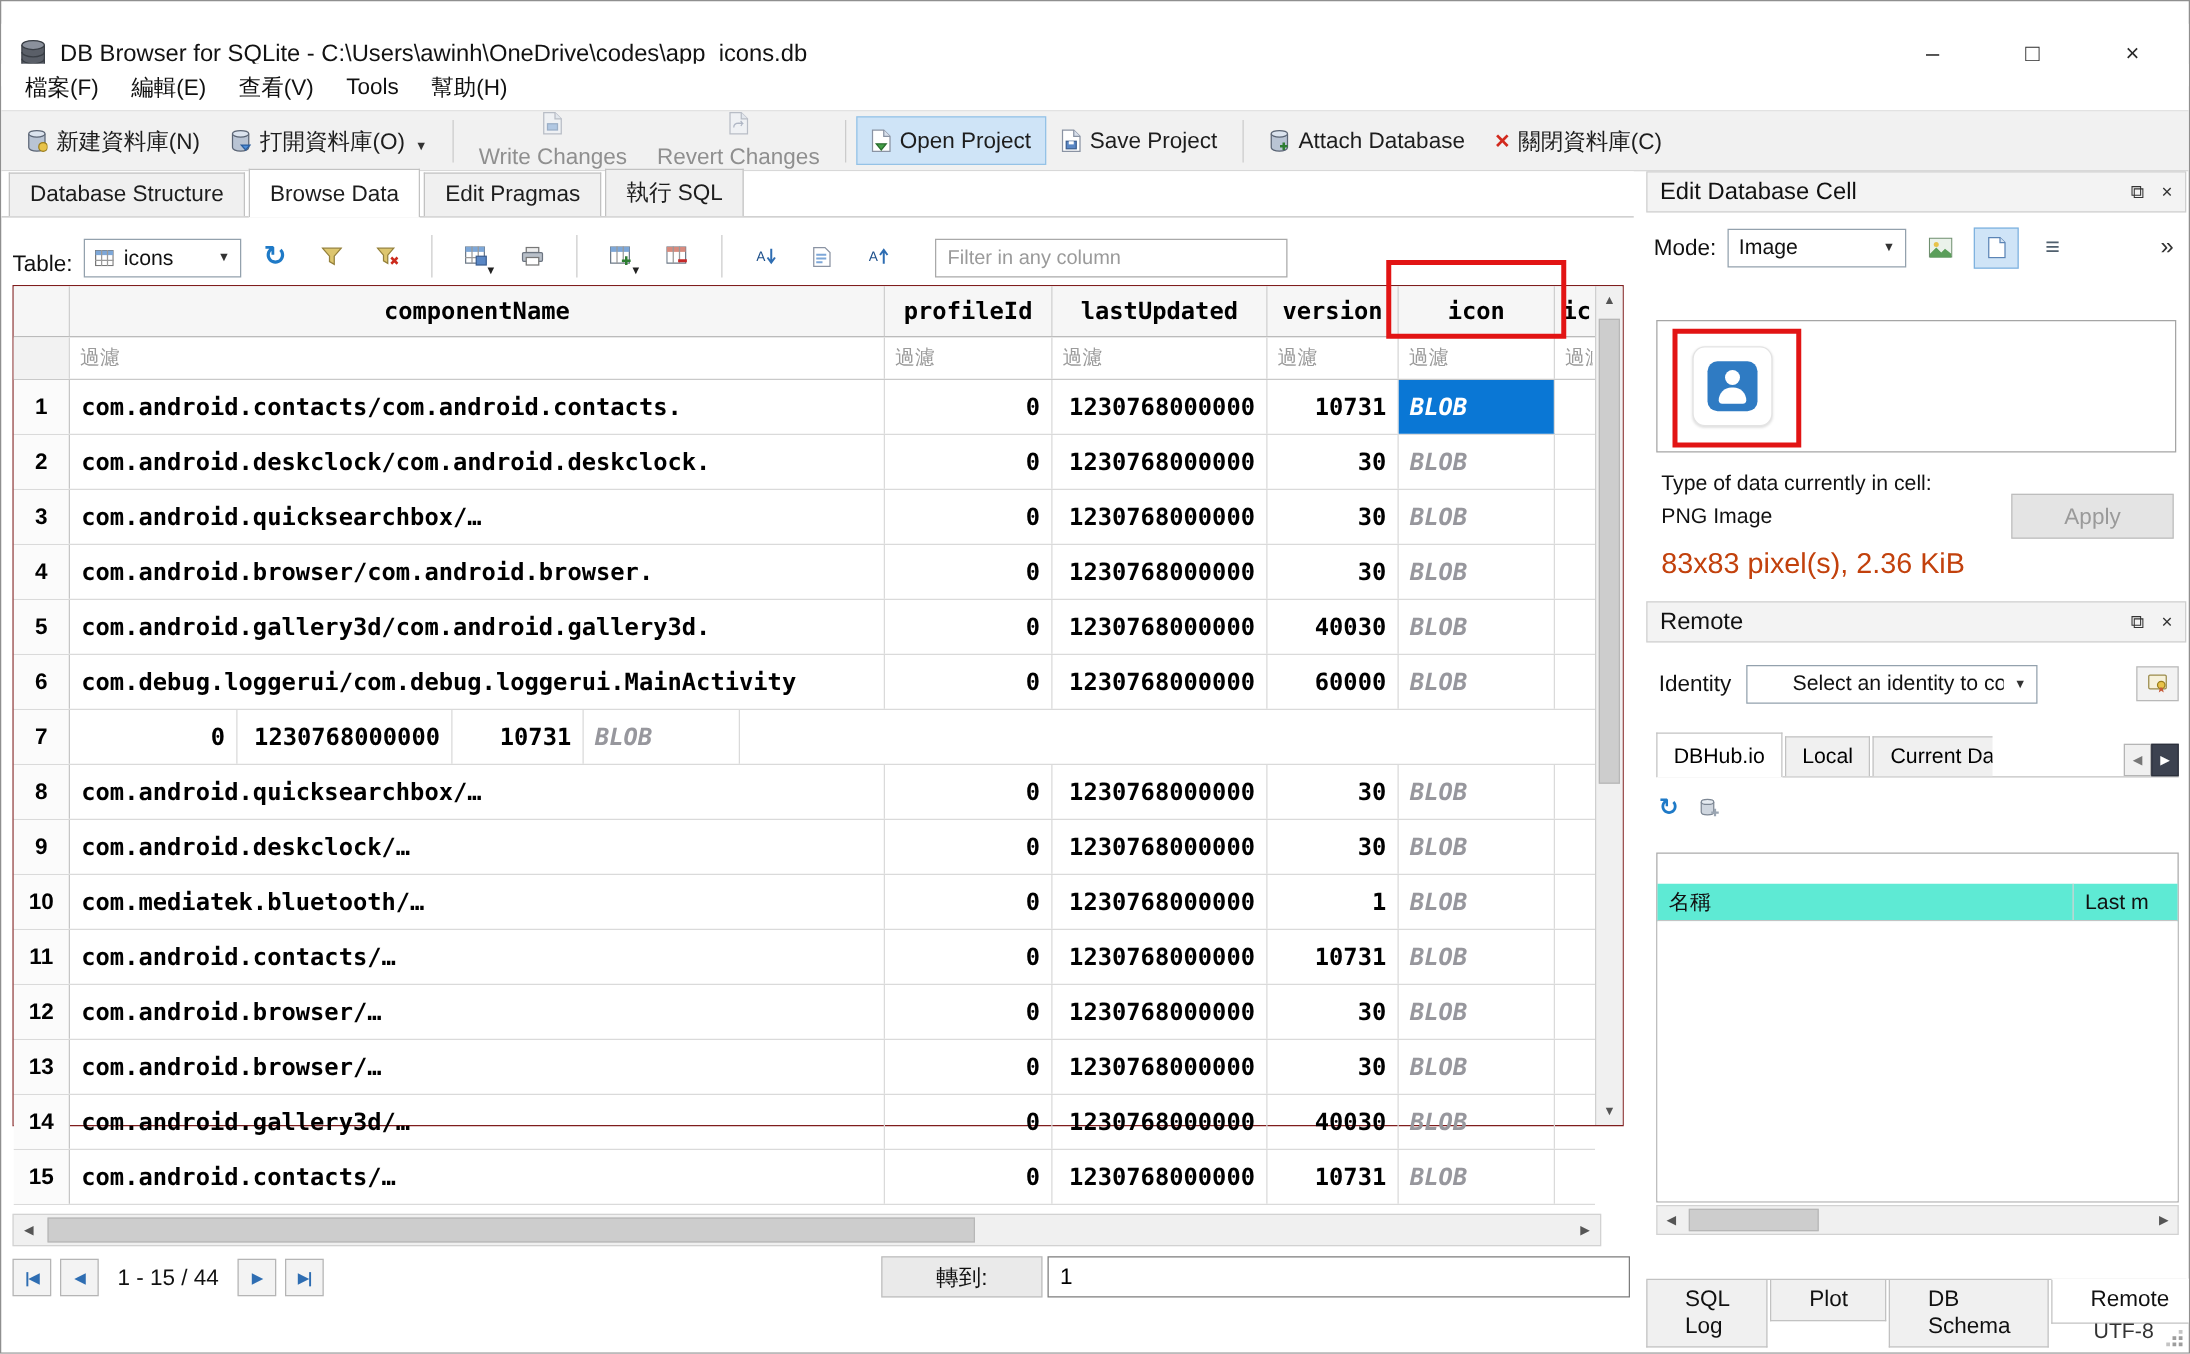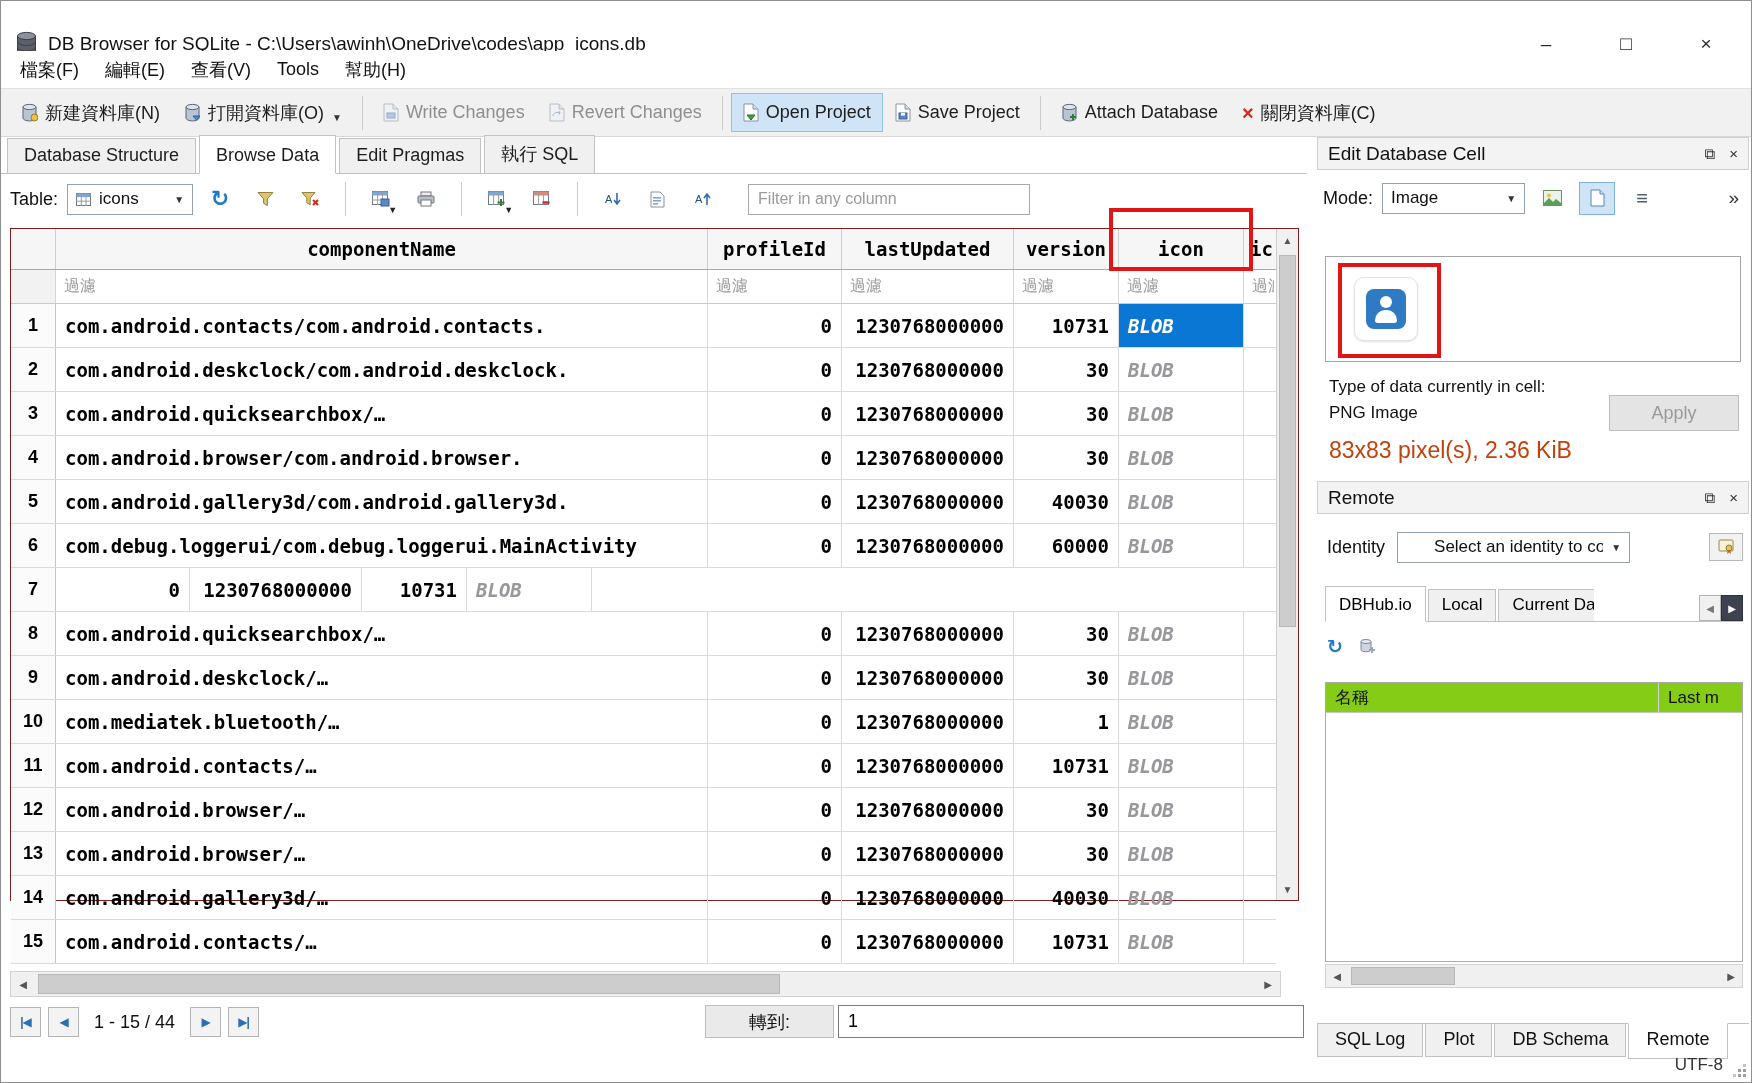--- a/index.html
+++ b/index.html
@@ -13,34 +13,34 @@
   .win-controls { margin-left:auto; display:flex; gap:34px; padding-right:22px; }
   .win-btn { width:46px; height:36px; display:flex; align-items:center; justify-content:center; font-size:19px; color:#2b2b2b; cursor:default; }
 
   
   .menubar { position:absolute; left:0; top:50px; right:0; height:37px; display:flex; align-items:center; padding-left:6px; background:#fff; }
   .menu-item { font-size:18px; color:#111; padding:6px 13px; }
 
   
   .toolbar { position:absolute; left:0; top:87px; right:0; height:49px; background:#f1f1f1; border-top:1px solid #e2e2e2; border-bottom:1px solid #d8d8d8; display:flex; align-items:center; padding:0 8px; font-size:18px; color:#1d1d1d; }
   .tb-btn { display:flex; align-items:center; gap:7px; padding:8px 11px; border:1px solid transparent; white-space:nowrap; }
-  .tb-btn.disabled { color:#8f8f8f; }
+  .tb-btn.disabled { color:#8f8f8f;flex-direction:column; }
   .tb-btn.disabled svg { opacity:.55; }
   .tb-btn.activeproj { background:#cfe4f7; border-color:#94c2e6; }
   .tb-sep { width:1px; height:34px; background:#cbcbcb; margin:0 8px; flex:none; }
   .tb-caret { font-size:10px; color:#333; margin-left:1px; align-self:flex-end; padding-bottom:2px; }
   .redx { color:#d22a1e; font-weight:bold; font-size:20px; line-height:1; }
 
   
   .tabbar { position:absolute; left:0; top:136px; width:1306px; height:37px; display:flex; align-items:flex-end; padding-left:6px; border-bottom:1px solid #c2c2c2; background:#fff; }
   .tab { font-size:18px; color:#1d1d1d; background:#f0f0f0; border:1px solid #c2c2c2; border-bottom:none; padding:6px 16px 7px; margin-right:3px; }
   .tab.active { background:#fff; padding-top:9px; margin-bottom:-1px; border-bottom:1px solid #fff; }
 
   
-  .controls-row { position:absolute; left:9px; top:175px; width:1293px; height:46px; display:flex; align-items:center; gap:9px; }
+  .controls-row { position:absolute; left:9px; top:175px; width:1293px; height:46px; display:flex; align-items:flex-end; gap:9px; }
   .lbl { font-size:18px; color:#111; }
   .select { display:inline-flex; align-items:center; gap:8px; background:#fff; border:1px solid #93a1ad; height:31px; padding:0 8px; font-size:17px; color:#111; }
   .select .caret { font-size:10px; color:#333; }
   .ctl-btn { width:36px; height:34px; display:flex; align-items:center; justify-content:center; border:1px solid transparent; position:relative; }
   .ctl-btn .under-caret { position:absolute; right:1px; bottom:0px; font-size:9px; color:#222; }
   .glyph-refresh { color:#1f7ac7; font-size:22px; font-weight:bold; }
   .filter-input { width:282px; height:31px; border:1px solid #a9a9a9; font-size:16px; padding:0 9px; color:#333; font-family:"Liberation Sans",sans-serif; margin-left:18px; }
   .filter-input::placeholder { color:#9a9a9a; }
 
   
@@ -114,32 +114,32 @@
   .cert-btn { margin-left:auto; width:34px; height:28px; border:1px solid #b9b9b9; background:#f2f2f2; display:flex; align-items:center; justify-content:center; }
   .remote-tabs { position:absolute; left:8px; top:108px; right:6px; height:33px; display:flex; align-items:flex-end; border-bottom:1px solid #c2c2c2; }
   .rtab { font-size:17px; background:#f0f0f0; border:1px solid #c2c2c2; border-bottom:none; padding:5px 13px 6px; margin-right:2px; white-space:nowrap; overflow:hidden; }
   .rtab.active { background:#fff; margin-bottom:-1px; border-bottom:1px solid #fff; padding-top:8px; }
   .rtab.cut { max-width:96px; border-right:none; }
   .rtab-scroll { margin-left:auto; display:flex; }
   .rts-btn { width:22px; height:26px; display:flex; align-items:center; justify-content:center; font-size:10px; border:1px solid #b5b5b5; background:#f0f0f0; color:#777; }
   .rts-btn.dark { background:#3c4250; color:#fff; border-color:#2c313c; }
   .remote-toolbar { position:absolute; left:10px; top:150px; height:30px; display:flex; gap:16px; align-items:center; }
   .remote-table { position:absolute; left:8px; top:201px; right:6px; height:280px; border:1px solid #ababab; display:flex; flex-direction:column; }
-  .rt-header { display:flex; height:30px; background:#84cc16; border-bottom:1px solid #c4c4c4; font-size:17px; color:#111; }
+  .rt-header { display:flex; height:30px; background:#5eead4; border-bottom:1px solid #c4c4c4; font-size:17px; color:#111;margin-top:24px; }
   .rt-h { display:flex; align-items:center; padding:0 9px; overflow:hidden; white-space:nowrap; }
   .rt-h.name { flex:1; }
   .rt-h.last { width:84px; border-left:1px solid #d2d2d2; }
   .rt-body { flex:1; background:#fff; }
   .remote-hscroll { position:absolute; left:8px; top:483px; right:6px; height:24px; background:#f0f0f0; border:1px solid #d2d2d2; }
   .remote-hscroll .h-thumb { width:104px; left:25px; height:18px; }
   .remote-hscroll .h-btn { height:22px; width:22px; }
 
   
   .dock-tabs { position:absolute; left:1316px; top:1022px; width:432px; height:34px; display:flex; align-items:flex-start; border-top:1px solid #c2c2c2; background:#fff; }
-  .dtab { font-size:18px; color:#111; background:#f0f0f0; border:1px solid #c2c2c2; border-top:none; padding:5px 17px 6px; margin-right:2px; }
+  .dtab { font-size:18px; color:#111; background:#f0f0f0; border:1px solid #c2c2c2; border-top:none; padding:5px 30px 6px; margin-right:2px; }
   .dtab.active { background:#fff; margin-top:-1px; border-top:1px solid #fff; padding-bottom:8px; }
 
   
   .status-enc { position:absolute; right:28px; top:1054px; font-size:17px; color:#333; }
   .grip { position:absolute; right:5px; bottom:5px; width:13px; height:13px; }
   .grip::after { content:""; position:absolute; right:0; bottom:0; width:3px; height:3px; background:#9d9d9d; box-shadow:-5px 0 #9d9d9d, 0 -5px #9d9d9d, -10px 0 #c4c4c4, 0 -10px #c4c4c4, -5px -5px #9d9d9d; }
 
   
   .red-box { position:absolute; border:4px solid #e21414; z-index:20; pointer-events:none; }
   .red-box.b1 { left:1108px; top:207px; width:144px; height:63px; }

